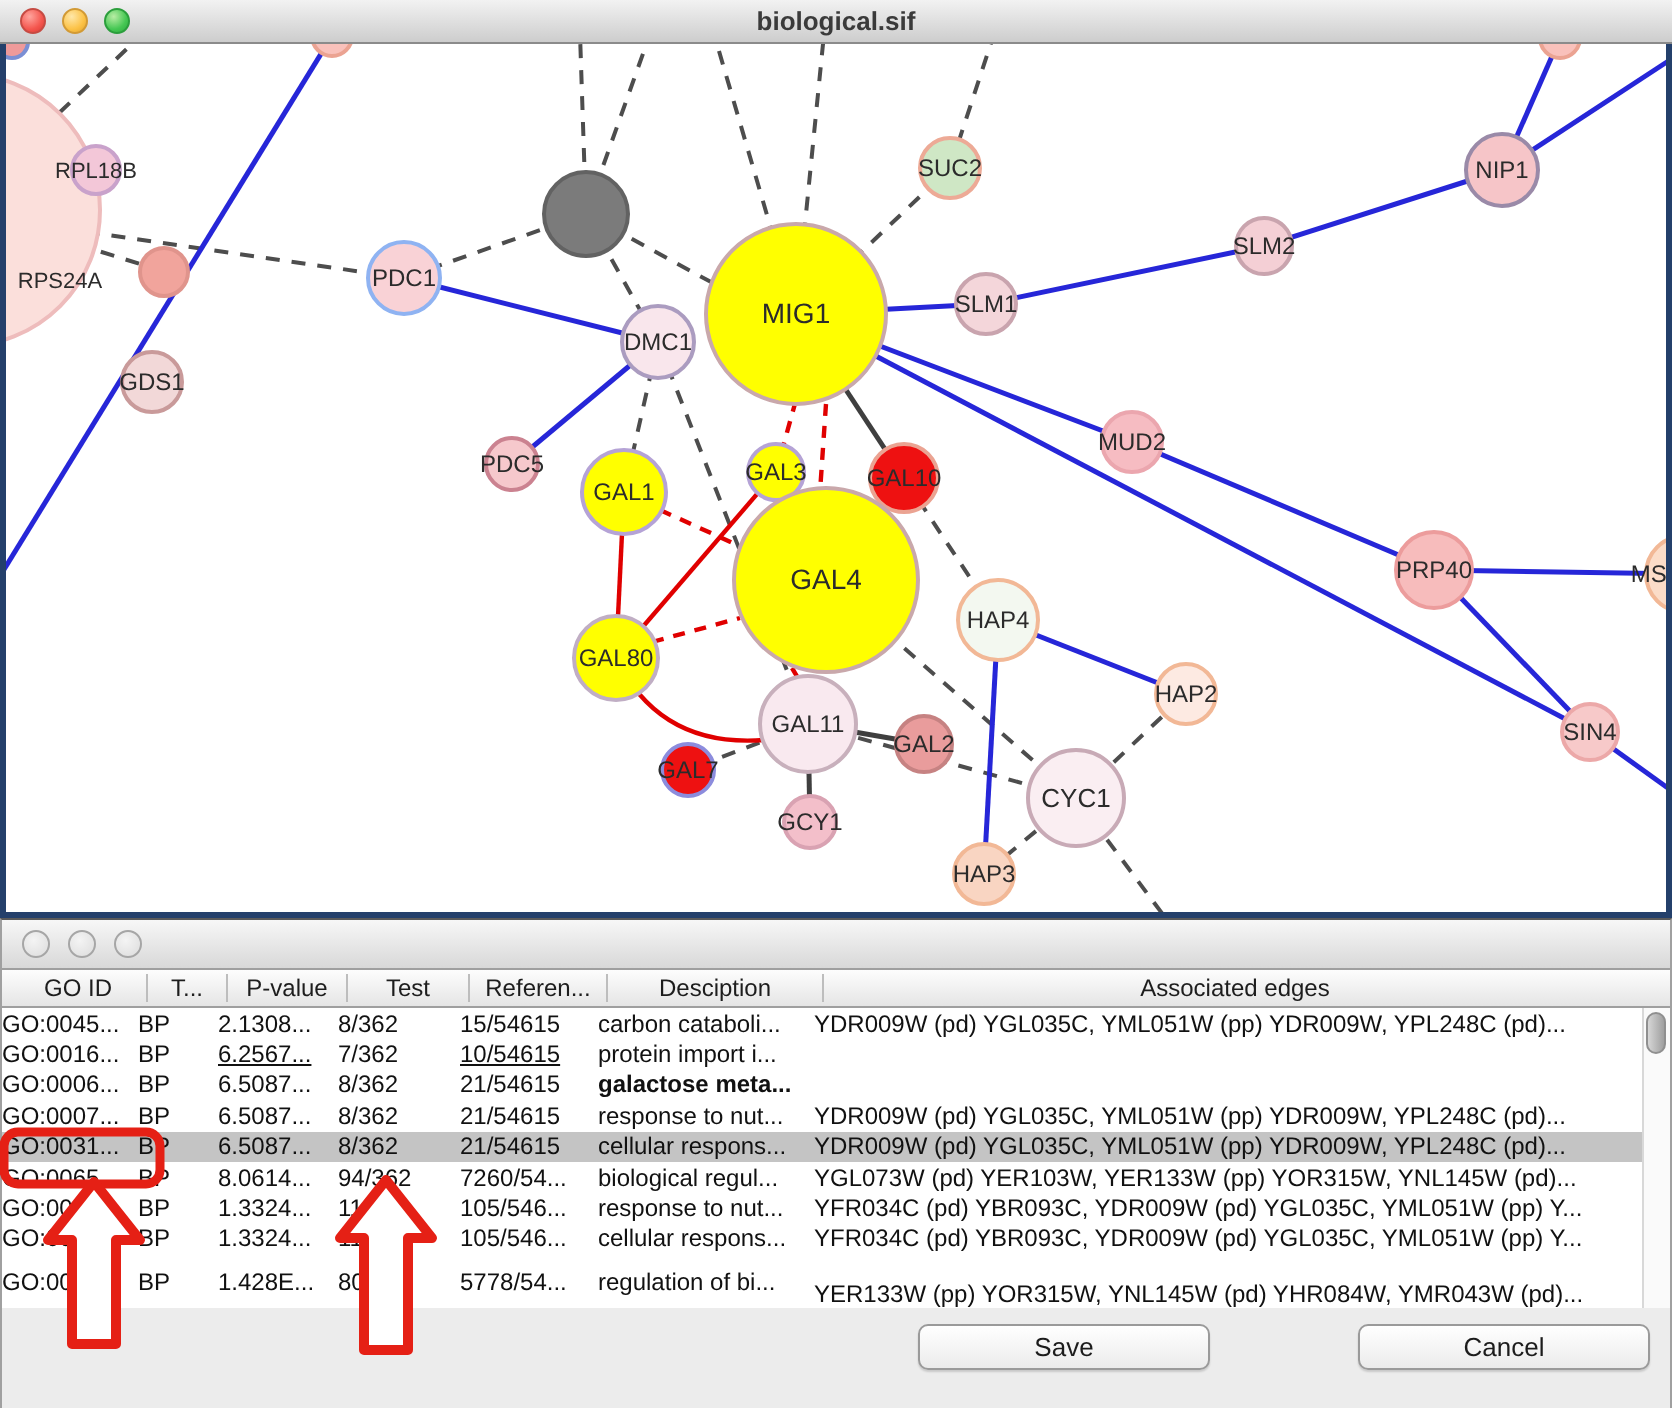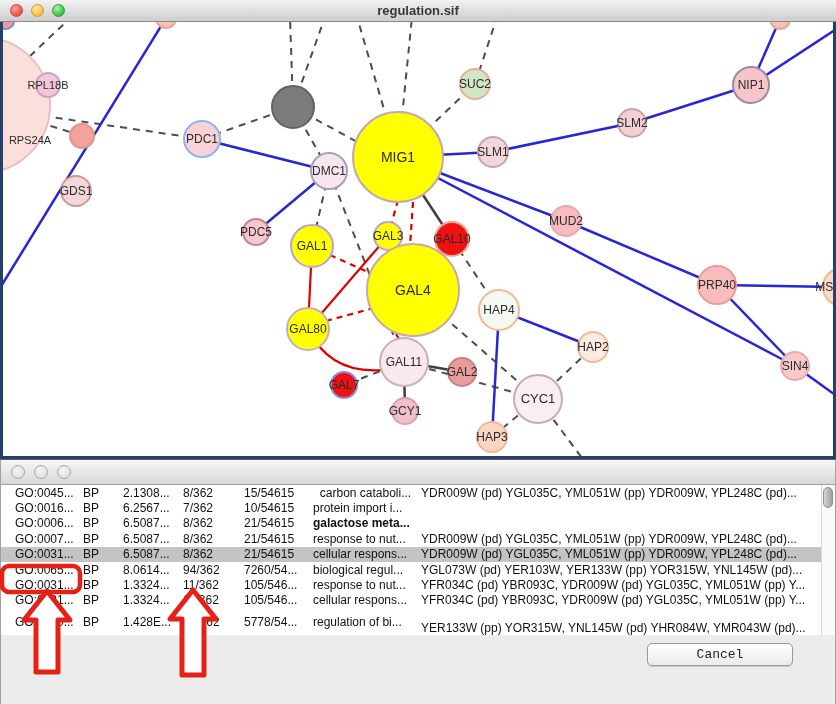--- a/index.html
+++ b/index.html
@@ -24,43 +24,43 @@
   .edge-dark{stroke:#3f3f3f;stroke-width:2.5;fill:none;}
   .edge-red{stroke:#e00000;stroke-width:2.2;fill:none;}
   .edge-reddash{stroke:#e00000;stroke-width:2.2;stroke-dasharray:6,5;fill:none;}
   .node-label{font-family:"Liberation Sans",sans-serif;fill:#2b2b2b;text-anchor:middle;dominant-baseline:middle;}
   
   .noa{height:245px;background:#ececec;border-top:1px solid #5a5a5a;border-left:1px solid #a0a0a0;border-right:1px solid #a0a0a0;box-sizing:border-box;}
   .thead{height:19px;background:linear-gradient(#fdfdfd,#e5e5e5);border-bottom:1px solid #9f9f9f;display:flex;align-items:center;font-size:12px;color:#1d1d1d;padding-left:4px;box-sizing:border-box;}
   .th{text-align:center;box-sizing:border-box;white-space:nowrap;overflow:hidden;flex:none;}
   .th + .th{border-left:1px solid #bdbdbd;}
   .tbody{position:relative;height:150px;background:#fff;font-size:12px;color:#111;display:flex;flex-direction:column;}
-  .trow{display:flex;flex:1;align-items:center;padding-left:14px;box-sizing:border-box;}
+  .trow{display:flex;flex:1;align-items:center;padding-left:0;box-sizing:border-box;}
   .trow.sel{background:#c4c4c4;}
   .cell{flex:none;white-space:nowrap;overflow:hidden;box-sizing:border-box;padding-right:3px;}
   .scrollbar{position:absolute;right:0;top:0;width:14px;height:150px;background:#fafafa;border-left:1px solid #d8d8d8;box-sizing:border-box;}
   .thumb{position:absolute;top:2px;left:1px;width:10px;height:21px;border-radius:6px;background:linear-gradient(90deg,#d6d6d6,#9f9f9f);border:1px solid #8f8f8f;box-sizing:border-box;}
   .footer{position:relative;height:51px;}
   .btn{position:absolute;top:8px;width:146px;height:23px;border-radius:5px;border:1px solid #9a9a9a;background:linear-gradient(#ffffff,#ebebeb);font-size:13px;color:#1c1c1c;text-align:center;line-height:21px;box-sizing:border-box;box-shadow:0 1px 1px rgba(0,0,0,0.15);}
   #save-btn{left:458px;}
-  #cancel-btn{left:646px;font-family:Liberation Mono, monospace;}
+  #cancel-btn{left:678px;}
   
   svg.annot{position:absolute;left:0;top:0;pointer-events:none;z-index:50;}
 </style>
 </head>
 <body>
 
 <div class="window">
   <div class="titlebar">
     <div class="lights">
       <span class="light red"></span>
       <span class="light yellow"></span>
       <span class="light green"></span>
     </div>
-    <div class="tb-title">regulation.sif</div>
+    <div class="tb-title">biological.sif</div>
   </div>
   <svg id="net" class="net" width="836" height="437" viewBox="0 0 836 437">
       <line x1="-8" y1="70" x2="66" y2="0" class="edge-dash"></line>
       <line x1="14" y1="63" x2="36" y2="63" class="edge-dash"></line>
       <line x1="38" y1="100" x2="70" y2="110" class="edge-dash"></line>
       <line x1="30" y1="92" x2="202" y2="117" class="edge-dash"></line>
       <line x1="202" y1="117" x2="293" y2="85" class="edge-dash"></line>
       <line x1="293" y1="85" x2="290" y2="-5" class="edge-dash"></line>
       <line x1="293" y1="85" x2="325" y2="-5" class="edge-dash"></line>
       <line x1="293" y1="85" x2="361" y2="122" class="edge-dash"></line>
@@ -173,36 +173,45 @@
 </div>
 
 <div class="window noa">
   <div class="titlebar inactive">
     <div class="lights">
       <span class="light off"></span>
       <span class="light off"></span>
       <span class="light off"></span>
     </div>
   </div>
+  <div class="thead" id="thead">
+      <div class="th" style="width: 68px;">GO ID</div>
+      <div class="th" style="width: 40px;">T...</div>
+      <div class="th" style="width: 60px;">P-value</div>
+      <div class="th" style="width: 61px;">Test</div>
+      <div class="th" style="width: 69px;">Referen...</div>
+      <div class="th" style="width: 108px;">Desciption</div>
+      <div class="th" style="width: 412px;">Associated edges</div>
+    </div>
   <div class="tbody" id="tbody">
       <div class="trow">
         <div class="cell" style="width: 68px;">GO:0045...</div>
         <div class="cell" style="width: 40px;">BP</div>
         <div class="cell" style="width: 60px;">2.1308...</div>
         <div class="cell" style="width: 61px;">8/362</div>
         <div class="cell" style="width: 69px;">15/54615</div>
-        <div class="cell" style="width: 108px; text-align: center;">carbon cataboli...</div>
+        <div class="cell" style="width: 108px;">carbon cataboli...</div>
         <div class="cell" style="width: 412px;">YDR009W (pd) YGL035C, YML051W (pp) YDR009W, YPL248C (pd)...</div>
       </div>
       <div class="trow">
         <div class="cell" style="width: 68px;">GO:0016...</div>
         <div class="cell" style="width: 40px;">BP</div>
-        <div class="cell" style="width: 60px;">6.2567...</div>
+        <div class="cell" style="width: 60px; text-decoration: underline;">6.2567...</div>
         <div class="cell" style="width: 61px;">7/362</div>
-        <div class="cell" style="width: 69px;">10/54615</div>
+        <div class="cell" style="width: 69px; text-decoration: underline;">10/54615</div>
         <div class="cell" style="width: 108px;">protein import i...</div>
       </div>
       <div class="trow">
         <div class="cell" style="width: 68px;">GO:0006...</div>
         <div class="cell" style="width: 40px;">BP</div>
         <div class="cell" style="width: 60px;">6.5087...</div>
         <div class="cell" style="width: 61px;">8/362</div>
         <div class="cell" style="width: 69px;">21/54615</div>
         <div class="cell" style="width: 108px; font-weight: bold;">galactose meta...</div>
       </div>
@@ -258,20 +267,21 @@
         <div class="cell" style="width: 61px;">80/362</div>
         <div class="cell" style="width: 69px;">5778/54...</div>
         <div class="cell" style="width: 108px;">regulation of bi...</div>
         <div class="cell" style="width: 412px; margin-top: 13px;">YER133W (pp) YOR315W, YNL145W (pd) YHR084W, YMR043W (pd)...</div>
       </div>
       <div class="scrollbar">
         <div class="thumb"></div>
       </div>
     </div>
   <div class="footer">
+    <div class="btn" id="save-btn">Save</div>
     <div class="btn" id="cancel-btn">Cancel</div>
   </div>
 </div>
 
 <svg class="annot" id="annot" width="836" height="704" viewBox="0 0 836 704">
     <rect x="2" y="566" width="78" height="26" rx="7" fill="none" stroke="#e52015" stroke-width="4.5"></rect>
     <polygon points="47,591 70,620 58,620 58,672 36,672 36,620 24,620" fill="#ffffff" stroke="#e52015" stroke-width="5" stroke-linejoin="round"></polygon>
     <polygon points="193,590 216,619 204,619 204,675 182,675 182,619 170,619" fill="#ffffff" stroke="#e52015" stroke-width="5" stroke-linejoin="round"></polygon>
   </svg>
 

